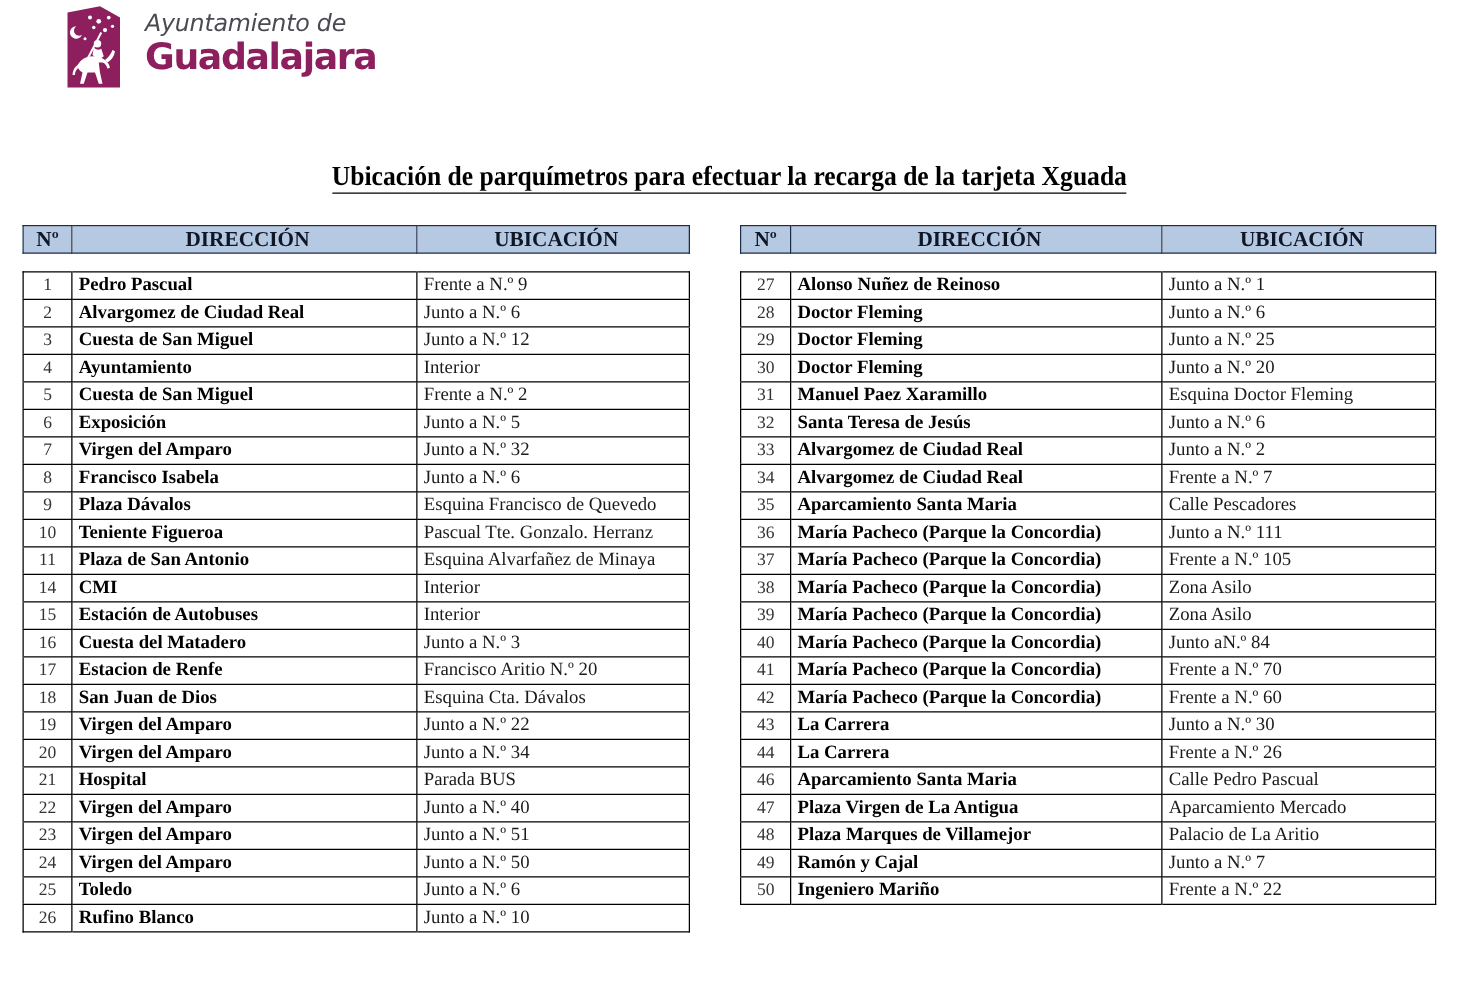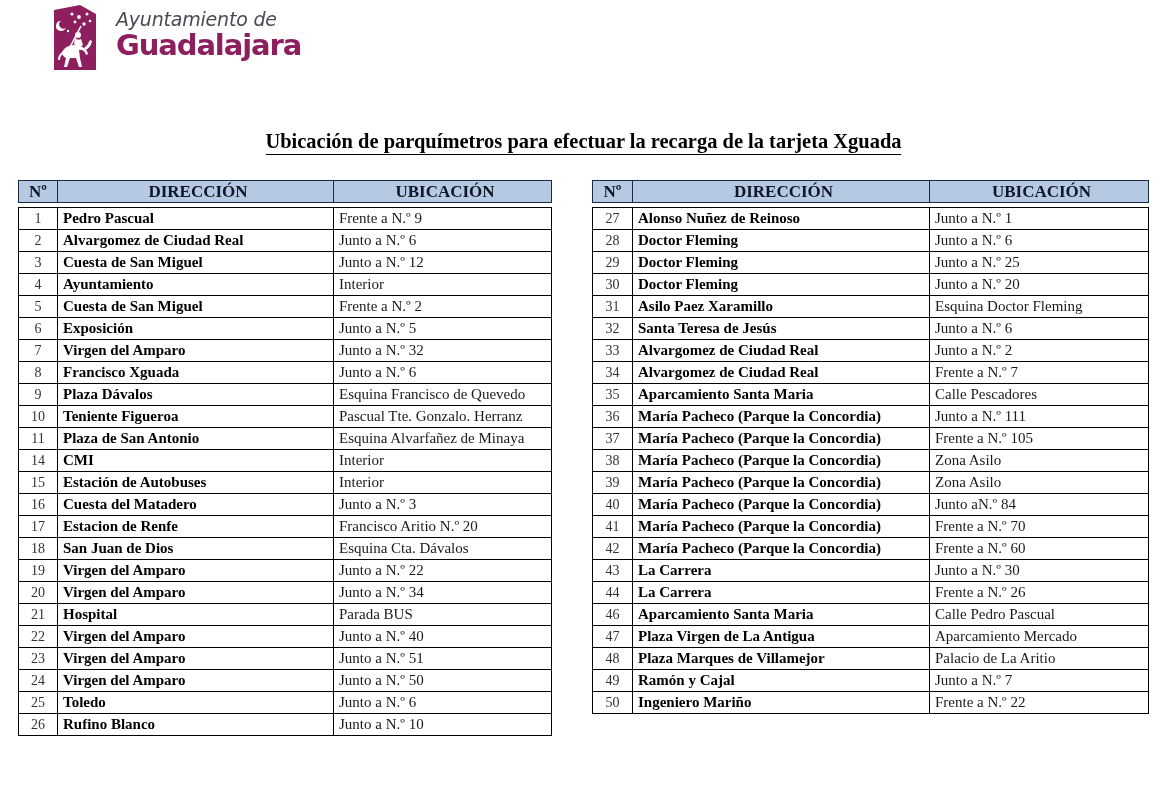--- a/index.html
+++ b/index.html
@@ -80,21 +80,21 @@
   #table-left-wrap  { left: 18px;  width: 534px; }
   #table-right-wrap { left: 592px; width: 557px; }
 
   table.ptable {
     border-collapse: collapse;
     table-layout: fixed;
     width: 100%;
     font-size: 15px;
   }
   table.ptable.header-table {
-    margin-bottom: 4px;
+    margin-bottom: 14px;
   }
   table.ptable th,
   table.ptable td {
     padding: 0 0 0 5px;
     height: 21px;
     line-height: 21px;
     vertical-align: middle;
     white-space: nowrap;
     overflow: hidden;
   }
@@ -234,21 +234,21 @@
           <td class="col-dir">Exposición</td>
           <td class="col-ubi">Junto a N.º 5</td>
         </tr>
         <tr>
           <td class="col-num">7</td>
           <td class="col-dir">Virgen del Amparo</td>
           <td class="col-ubi">Junto a N.º 32</td>
         </tr>
         <tr>
           <td class="col-num">8</td>
-          <td class="col-dir">Francisco Xguada</td>
+          <td class="col-dir">Francisco Isabela</td>
           <td class="col-ubi">Junto a N.º 6</td>
         </tr>
         <tr>
           <td class="col-num">9</td>
           <td class="col-dir">Plaza Dávalos</td>
           <td class="col-ubi">Esquina Francisco de Quevedo</td>
         </tr>
         <tr>
           <td class="col-num">10</td>
           <td class="col-dir">Teniente Figueroa</td>
@@ -365,21 +365,21 @@
           <td class="col-dir">Doctor Fleming</td>
           <td class="col-ubi">Junto a N.º 25</td>
         </tr>
         <tr>
           <td class="col-num">30</td>
           <td class="col-dir">Doctor Fleming</td>
           <td class="col-ubi">Junto a N.º 20</td>
         </tr>
         <tr>
           <td class="col-num">31</td>
-          <td class="col-dir">Asilo Paez Xaramillo</td>
+          <td class="col-dir">Manuel Paez Xaramillo</td>
           <td class="col-ubi">Esquina Doctor Fleming</td>
         </tr>
         <tr>
           <td class="col-num">32</td>
           <td class="col-dir">Santa Teresa de Jesús</td>
           <td class="col-ubi">Junto a N.º 6</td>
         </tr>
         <tr>
           <td class="col-num">33</td>
           <td class="col-dir">Alvargomez de Ciudad Real</td>

